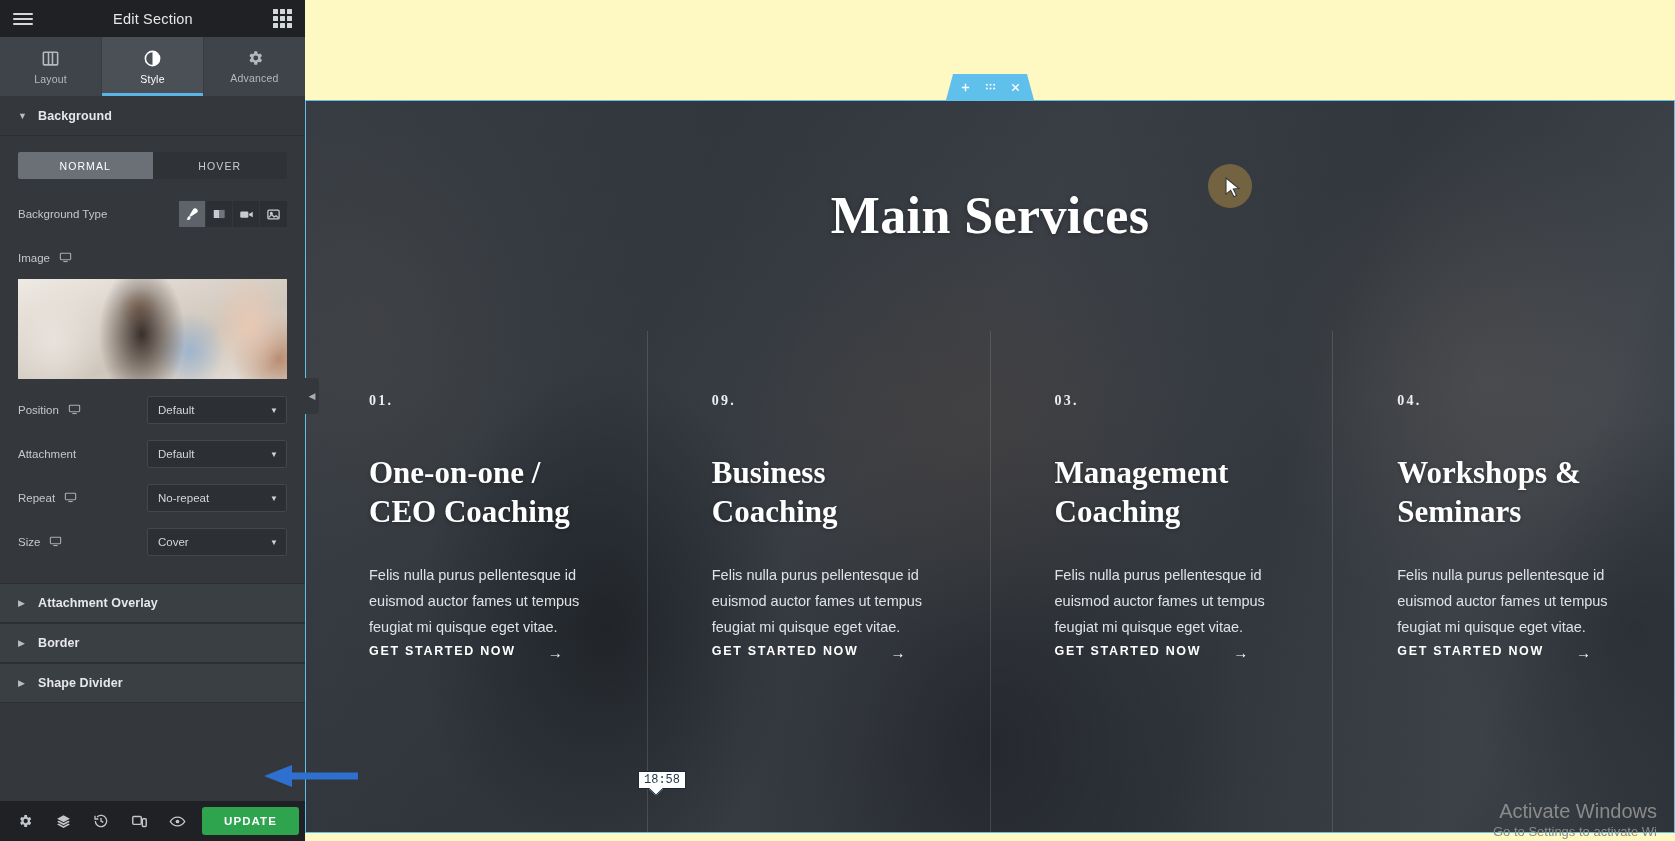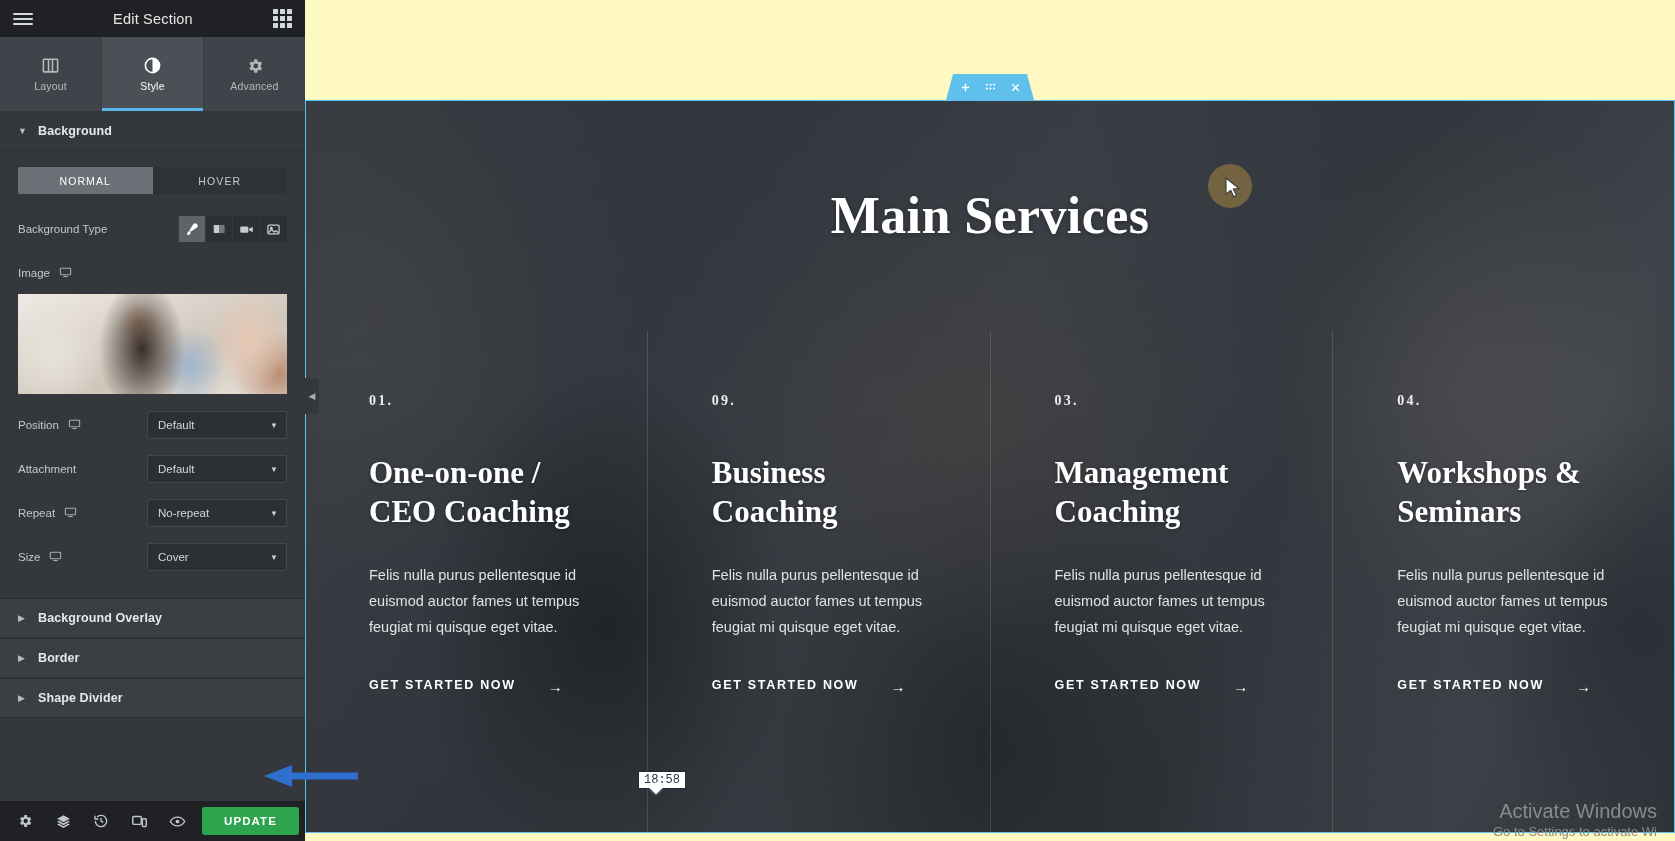--- a/index.html
+++ b/index.html
@@ -29,21 +29,21 @@
     letter-spacing: .2px; flex: 1; text-align: center;
   }
   .hamburger { width: 20px; display: flex; flex-direction: column; gap: 3px; cursor: pointer; }
   .hamburger i { display: block; height: 2px; background: #d5d8da; border-radius: 1px; }
   .apps-grid { width: 19px; height: 19px; display: grid;
     grid-template-columns: repeat(3, 1fr); grid-template-rows: repeat(3, 1fr);
     gap: 2px; cursor: pointer; }
   .apps-grid i { background: #d5d8da; border-radius: 0.5px; }
 
   
-  .panel-tabs { display: flex; height: 74px; background: #3f444a; flex: 0 0 auto; }
+  .panel-tabs { display: flex; height: 59px; background: #3f444a; flex: 0 0 auto; }
   .ptab {
     flex: 1; display: flex; flex-direction: column;
     align-items: center; justify-content: center; gap: 5px;
     color: #b4b9bd; cursor: pointer; position: relative;
     border-right: 1px solid #383d42;
   }
   .ptab:last-child { border-right: none; }
   .ptab.active { background: #4a5056; color: #fff; }
   .ptab.active::after {
     content: ""; position: absolute; left: 0; right: 0; bottom: 0;
@@ -194,21 +194,21 @@
     font-size: 14px; font-weight: 700; color: #eceef0;
     letter-spacing: 2.2px; margin-bottom: 44px;
   }
   .card-title {
     font-family: "Liberation Serif", "DejaVu Serif", serif;
     font-size: 31px; font-weight: 700; color: #fff; line-height: 1.27;
     margin-bottom: 30px; text-shadow: 0 1px 4px rgba(0,0,0,.3);
   }
   .card-desc {
     font-size: 14.5px; color: #dfe2e5; line-height: 1.82;
-    max-width: 232px; margin-bottom: 34px;
+    max-width: 232px; 
   }
   .card-cta {
     display: inline-flex; align-items: flex-start; gap: 32px;
     font-size: 12.5px; font-weight: 700; letter-spacing: 1.7px;
     color: #ffffff; cursor: pointer;
   }
   .card-cta .arrow { font-size: 15px; font-weight: 400; }
 
   
   .sec-handle {
@@ -431,21 +431,21 @@
           <div class="select">
             <span class="val">Cover</span>
             <span class="arr">▼</span>
           </div>
         </div>
 
       </div>
 
       <div class="sec-head collapsed">
         <span class="caret">▶</span>
-        <span class="sec-title">Background Overlay</span>
+        <span class="sec-title">Attachment Overlay</span>
       </div>
 
       <div class="sec-head collapsed">
         <span class="caret">▶</span>
         <span class="sec-title">Border</span>
       </div>
 
       <div class="sec-head collapsed">
         <span class="caret">▶</span>
         <span class="sec-title">Shape Divider</span>

